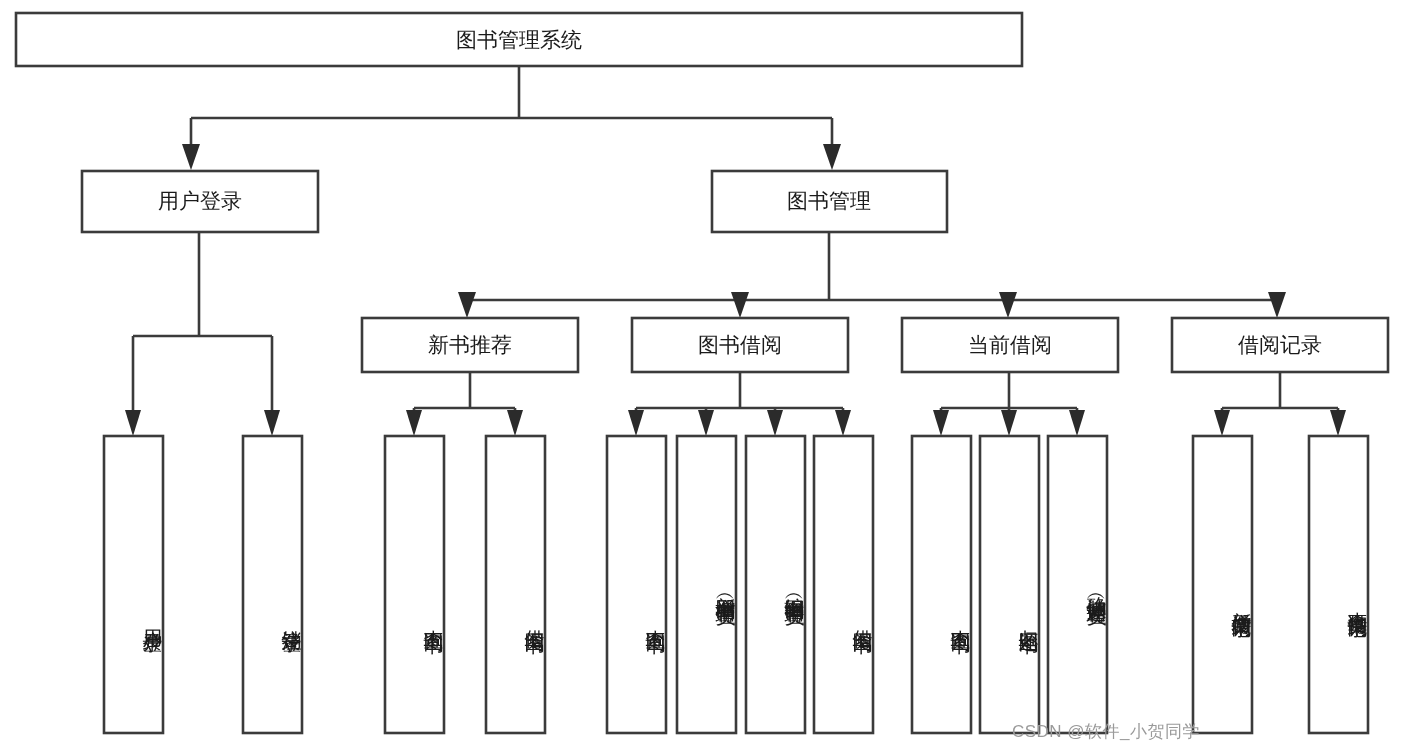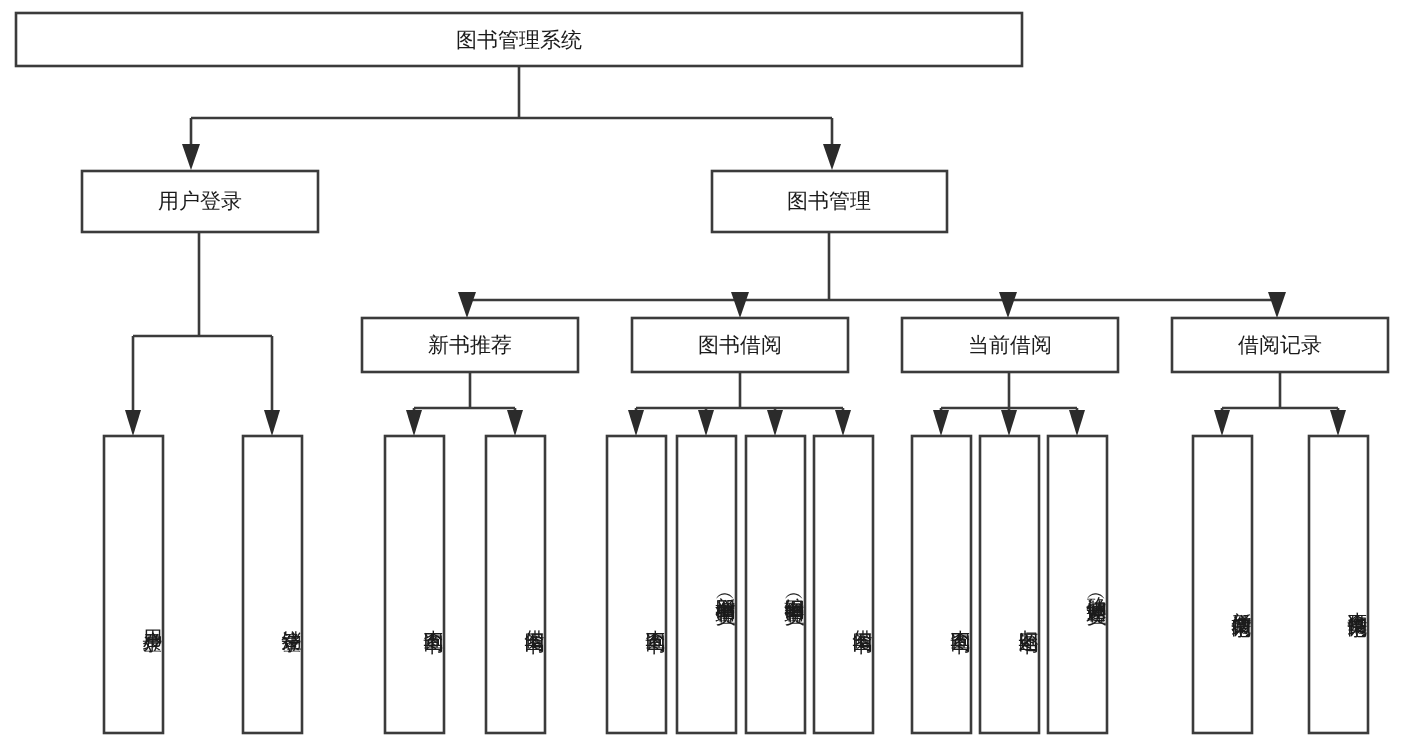--- a/index.html
+++ b/index.html
@@ -219,14 +219,15 @@
   <div class="v-label" style="left:746px; top:442px; width:59px; height:291px;">编辑图书（管理员）</div>
   <div class="v-label" style="left:814px; top:500px; width:59px; height:233px;">借阅图书</div>
 
   <div class="v-label" style="left:912px; top:500px; width:59px; height:233px;">查询图书</div>
   <div class="v-label" style="left:980px; top:500px; width:59px; height:233px;">归还图书</div>
   <div class="v-label" style="left:1048px; top:442px; width:59px; height:291px;">确认归还（管理员）</div>
 
   <div class="v-label" style="left:1193px; top:467px; width:59px; height:266px;">新增借阅记录</div>
   <div class="v-label" style="left:1309px; top:467px; width:59px; height:266px;">查询借阅记录</div>
 
+  <div id="watermark">CSDN @软件_小贺同学</div>
 
 </div>
 
 </body></html>

